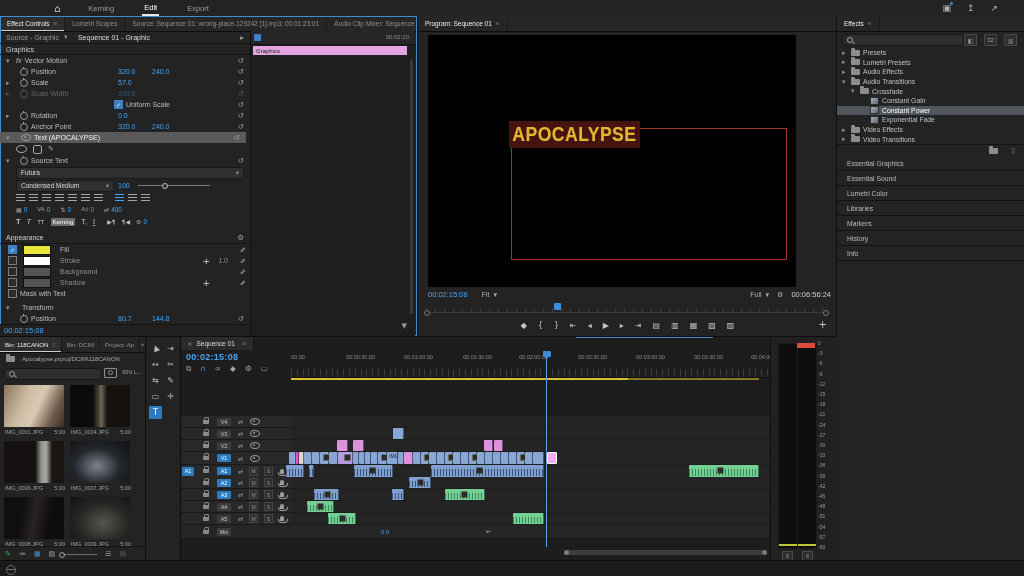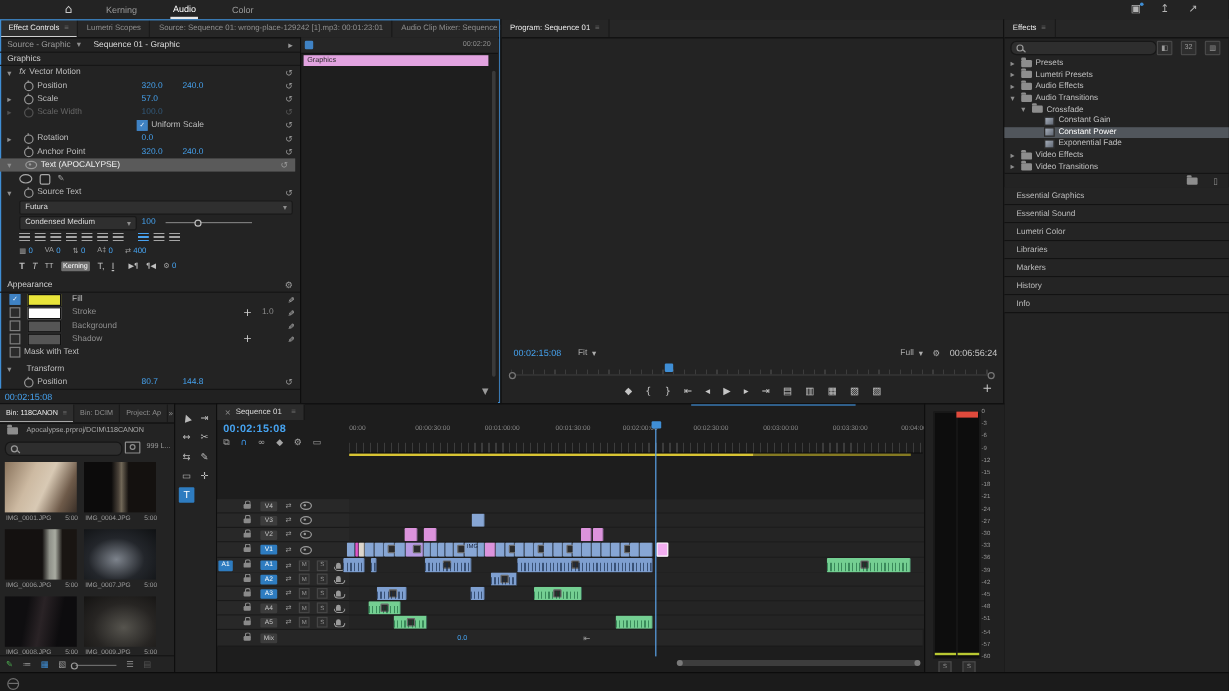--- a/index.html
+++ b/index.html
@@ -187,22 +187,22 @@
   #statusbar{left:0;top:560px;width:1024px;height:16px;background:#1b1b1b;border-top:1px solid #0c0c0c;}
   #status-icon{position:absolute;left:6px;top:4px;width:8px;height:8px;border:1px solid #6f6f6f;border-radius:50%;}
   #status-icon::after{content:'';position:absolute;left:0;right:0;top:3px;height:1px;background:#6f6f6f;}
 </style>
 </head>
 <body>
 
 <div id="topbar" class="abs">
   <span class="home ico">⌂</span>
   <span class="menu-item">Kerning</span>
-  <span class="menu-item active">Audio</span>
-  <span class="menu-item">Color</span>
+  <span class="menu-item active">Edit</span>
+  <span class="menu-item">Export</span>
   <span id="topbar-right">
     <span class="ico wsdot">▣</span>
     <span class="ico">↥</span>
     <span class="ico">↗</span>
   </span>
 </div>
 
 <div id="ec" class="abs">
   <div class="tabstrip">
     <div class="tab active">
@@ -413,20 +413,24 @@
     <div class="vsb"></div>
   </div>
 </div>
 
 <div id="prog" class="abs">
   <div class="tabstrip">
     <div class="tab active" style="box-shadow:none;background:transparent;">
       <span>Program: Sequence 01</span>
       <span class="thandle">≡</span>
     </div>
+  </div>
+  <div id="video">
+    <div id="sel-rect"></div>
+    <div id="title-text">APOCALYPSE</div>
   </div>
   <div id="prog-info">
     <span id="prog-tc">00:02:15:08</span>
     <span class="mini-dd">
         <span>Fit</span>
         <span class="ico">▾</span>
       </span>
     <span id="prog-right">
       <span class="mini-dd" style="margin-left:0">
           <span>Full</span>

